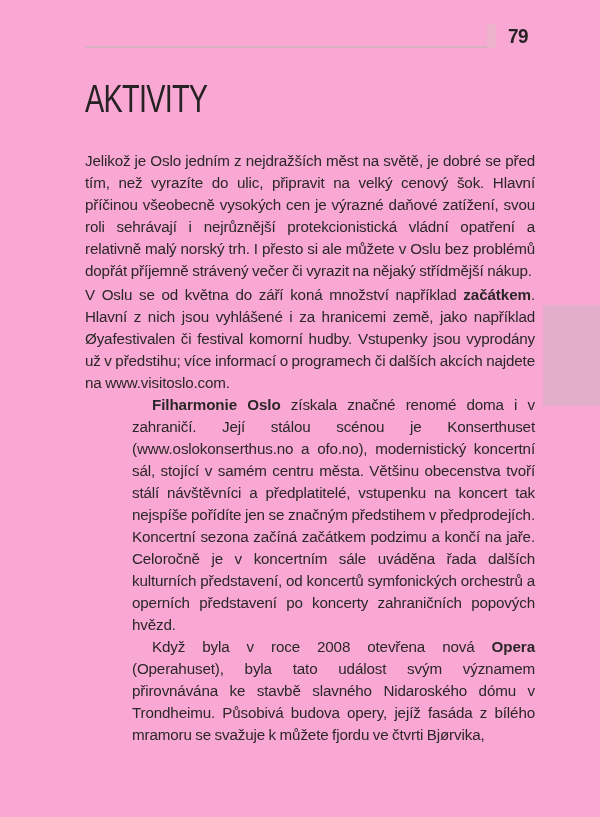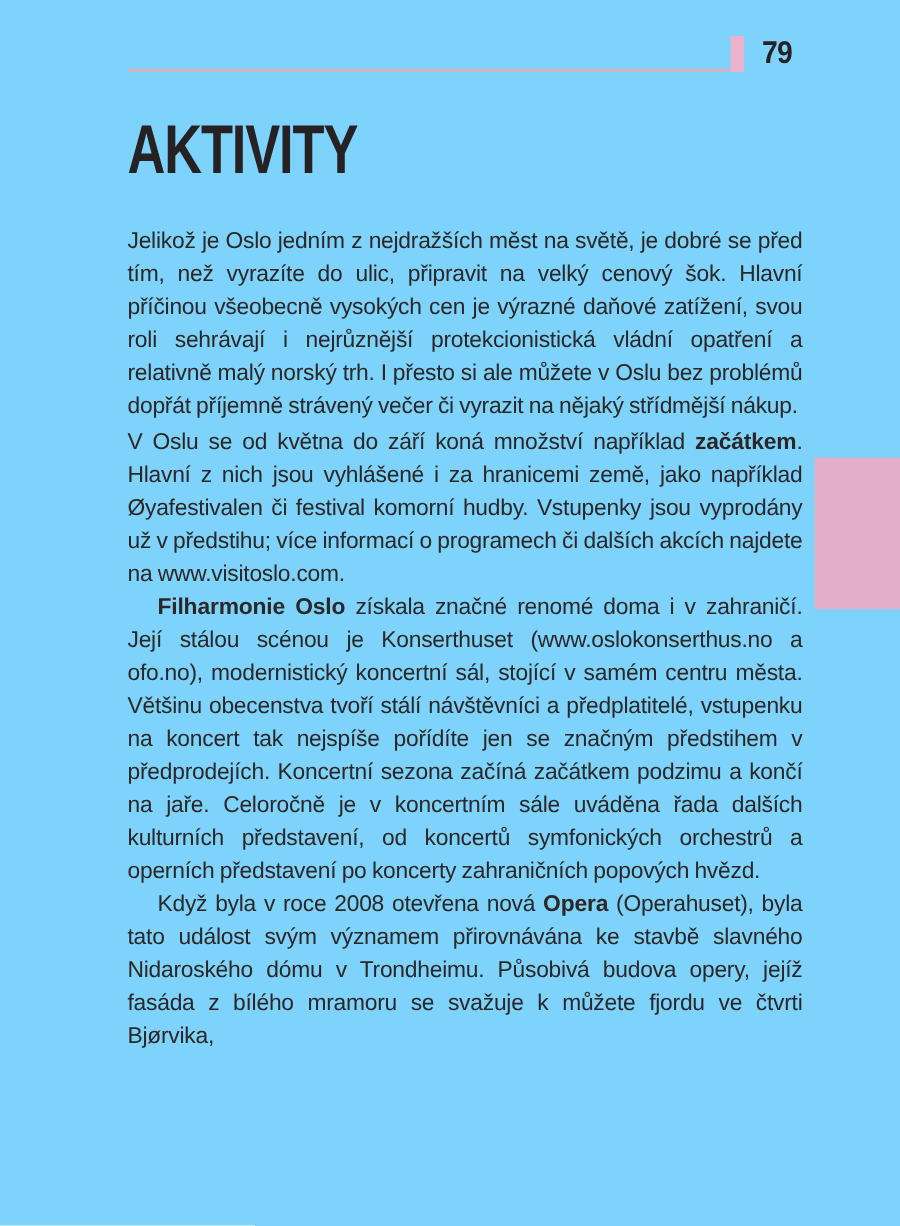--- a/index.html
+++ b/index.html
@@ -1,21 +1,21 @@
 <!DOCTYPE html>
 <html><head>
 <meta charset="utf-8">
 <style>
   * { margin: 0; padding: 0; box-sizing: border-box; }
   html, body { background: #ffffff; }
   .page {
     position: relative;
     width: 600px;
     height: 817px;
-    background: #7dd3fc;
+    background: #f9a8d4;
     overflow: hidden;
     font-family: "Liberation Sans", sans-serif;
     color: #2b2728;
   }
 
   
   .header-rule {
     position: absolute;
     left: 85px;
     top: 46px;
@@ -55,23 +55,23 @@
   
   .content {
     position: absolute;
     left: 85px;
     top: 80px;
     width: 450px;
   }
   .cond { display: inline-block; transform-origin: 0 50%; white-space: nowrap; }
 
   h1.chapter-title {
-    font-size: 46px;
+    font-size: 38px;
     line-height: 38px;
-    font-weight: bold;
+    font-weight: normal;
     color: #262223;
     letter-spacing: -1px;
   }
   h1 .cond { transform: scaleX(0.76); }
 
   h2.section-heading {
     margin-top: 22px;
     font-size: 27px;
     line-height: 30px;
     font-weight: bold;
@@ -95,21 +95,21 @@
   p.body-par {
     font-size: 15.2px;
     line-height: 22px;
     text-align: justify;
     letter-spacing: -0.15px;
     word-spacing: -0.5px;
     color: #2b2728;
   }
   p.first-par { margin-top: 32px; }
   p.after-heading { margin-top: 2px; }
-  p.indented { text-indent: 20px; }
+  p.indented { text-indent: 20px; margin-left: 47px; }
   p.body-par b { letter-spacing: -0.1px; }
 </style>
 </head>
 <body>
 
 <div class="page">
 
   <div class="header-rule"></div>
   <div class="header-tab"></div>
   <div class="page-number"><span class="cond">79</span></div>

